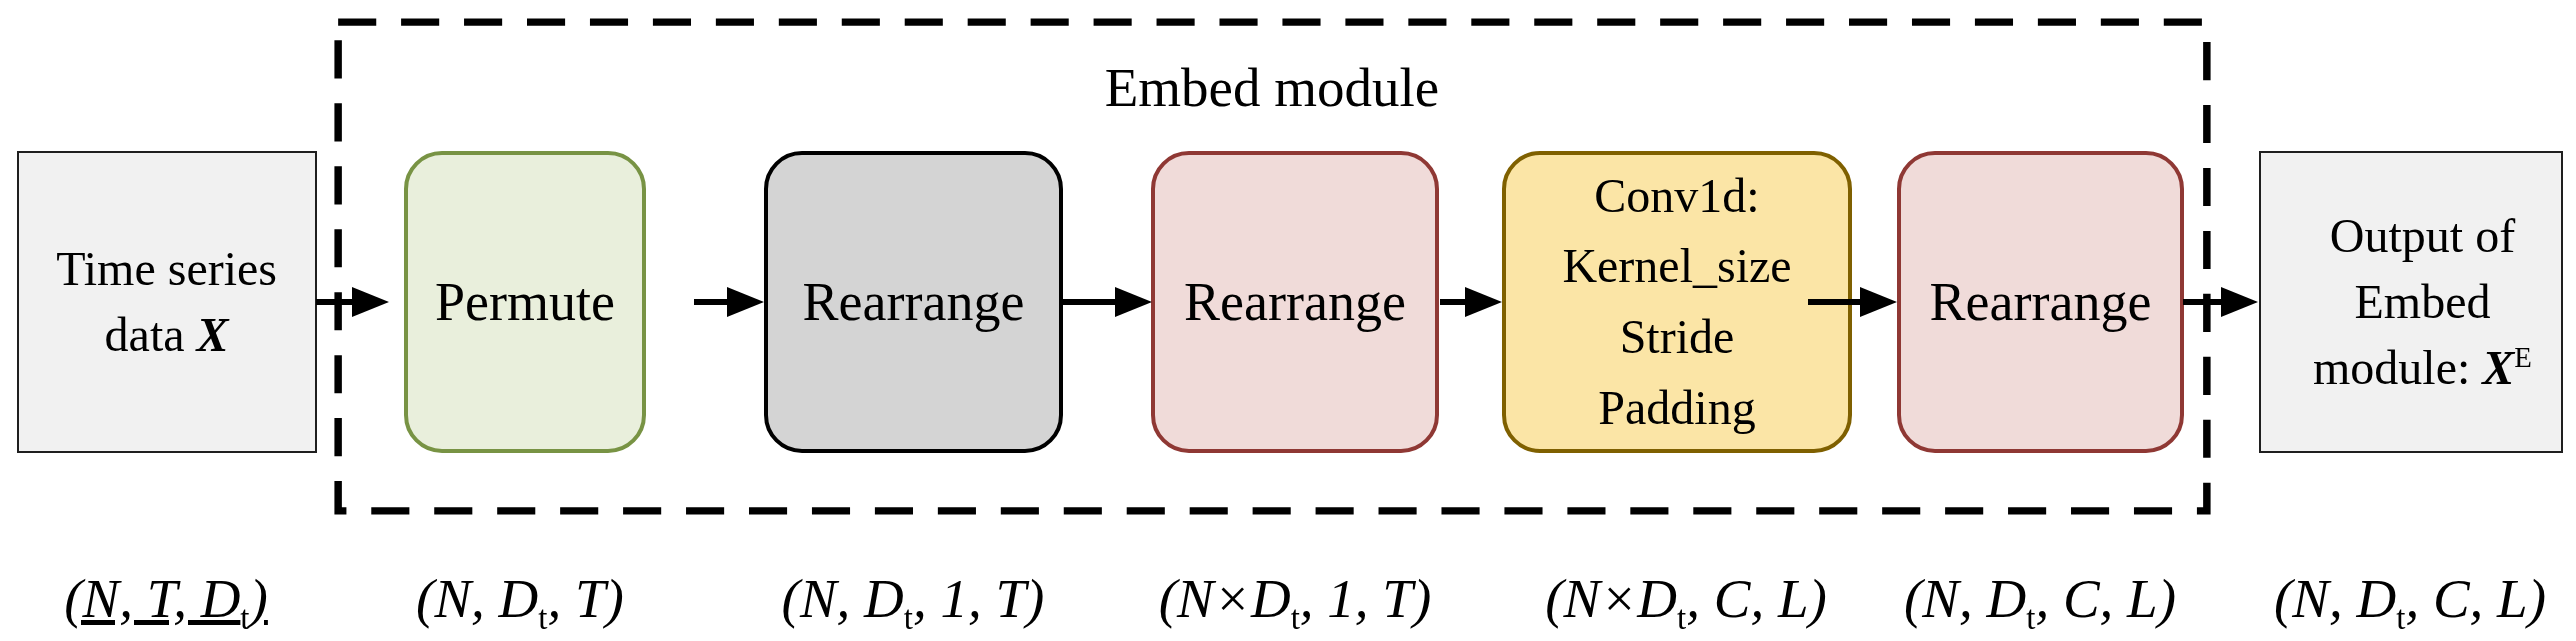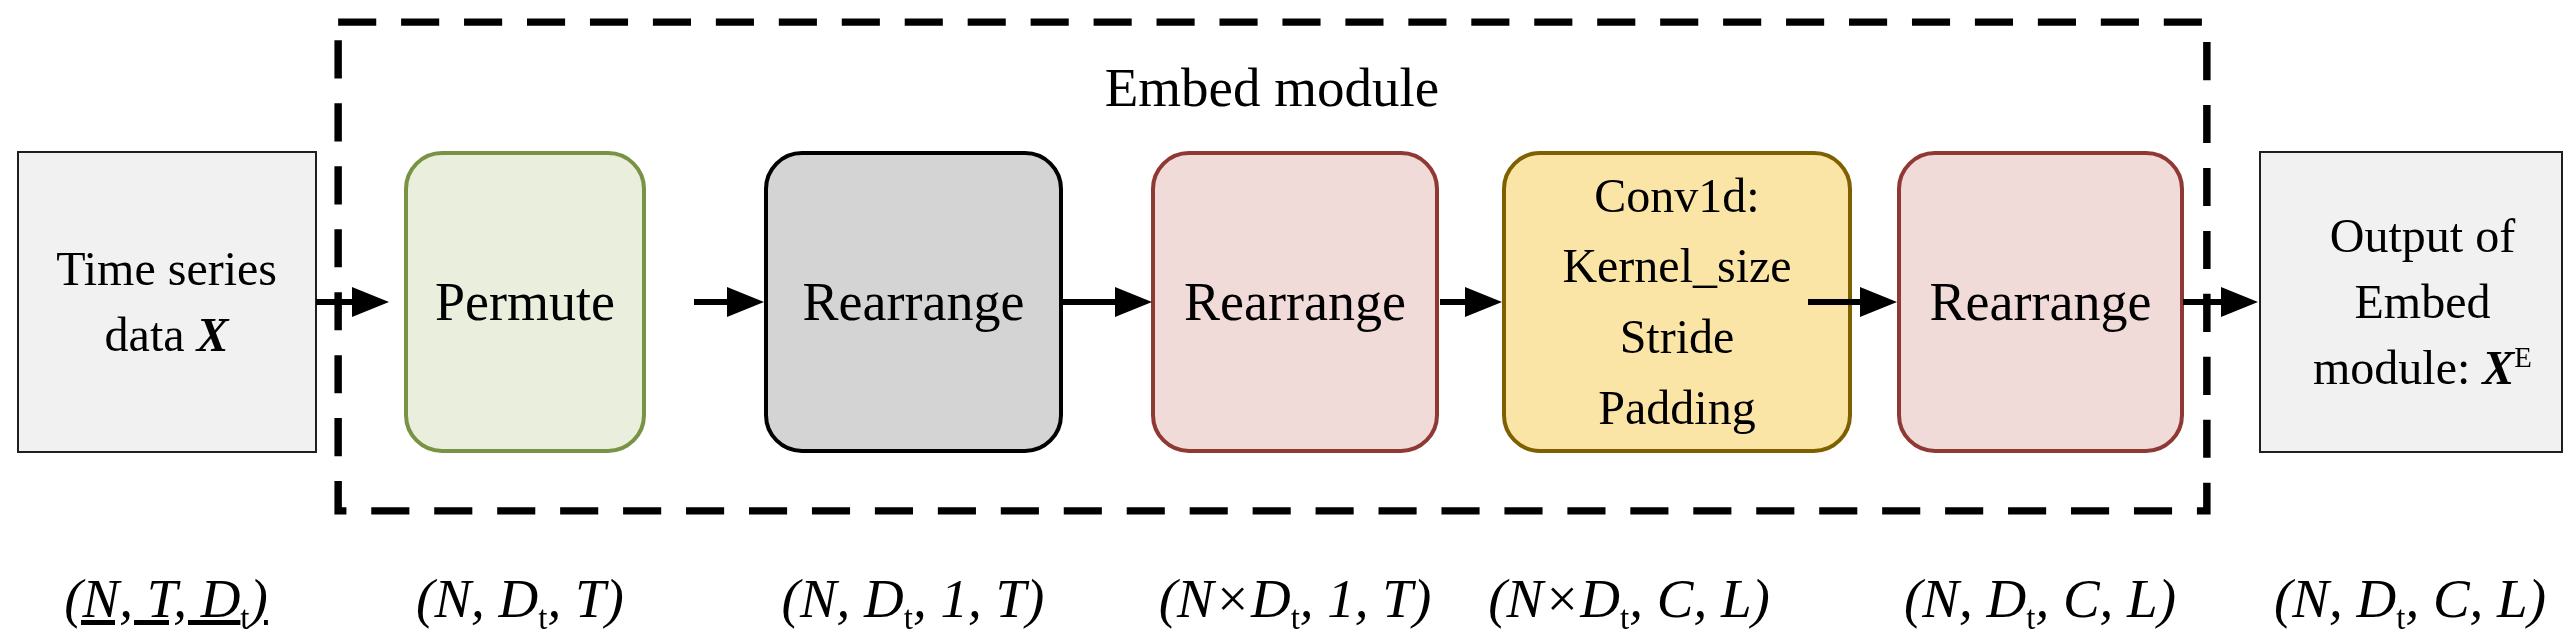--- a/index.html
+++ b/index.html
@@ -105,16 +105,16 @@
 </div>
 <div class="arrow" style="left:2183px;width:75px;">
   <div class="line"></div>
   <div class="head"></div>
 </div>
 
 <div class="shape-label" style="left:166px;text-decoration:underline;">(N, T, D<sub>t</sub>)</div>
 <div class="shape-label" style="left:520px;">(N, D<sub>t</sub>, T)</div>
 <div class="shape-label" style="left:913px;">(N, D<sub>t</sub>, 1, T)</div>
 <div class="shape-label" style="left:1295px;">(N×D<sub>t</sub>, 1, T)</div>
-<div class="shape-label" style="left:1629px;">(N×D<sub>t</sub>, C, L)</div>
+<div class="shape-label" style="left:1686px;">(N×D<sub>t</sub>, C, L)</div>
 <div class="shape-label" style="left:2040px;">(N, D<sub>t</sub>, C, L)</div>
 <div class="shape-label" style="left:2410px;">(N, D<sub>t</sub>, C, L)</div>
 
 
 </body></html>

